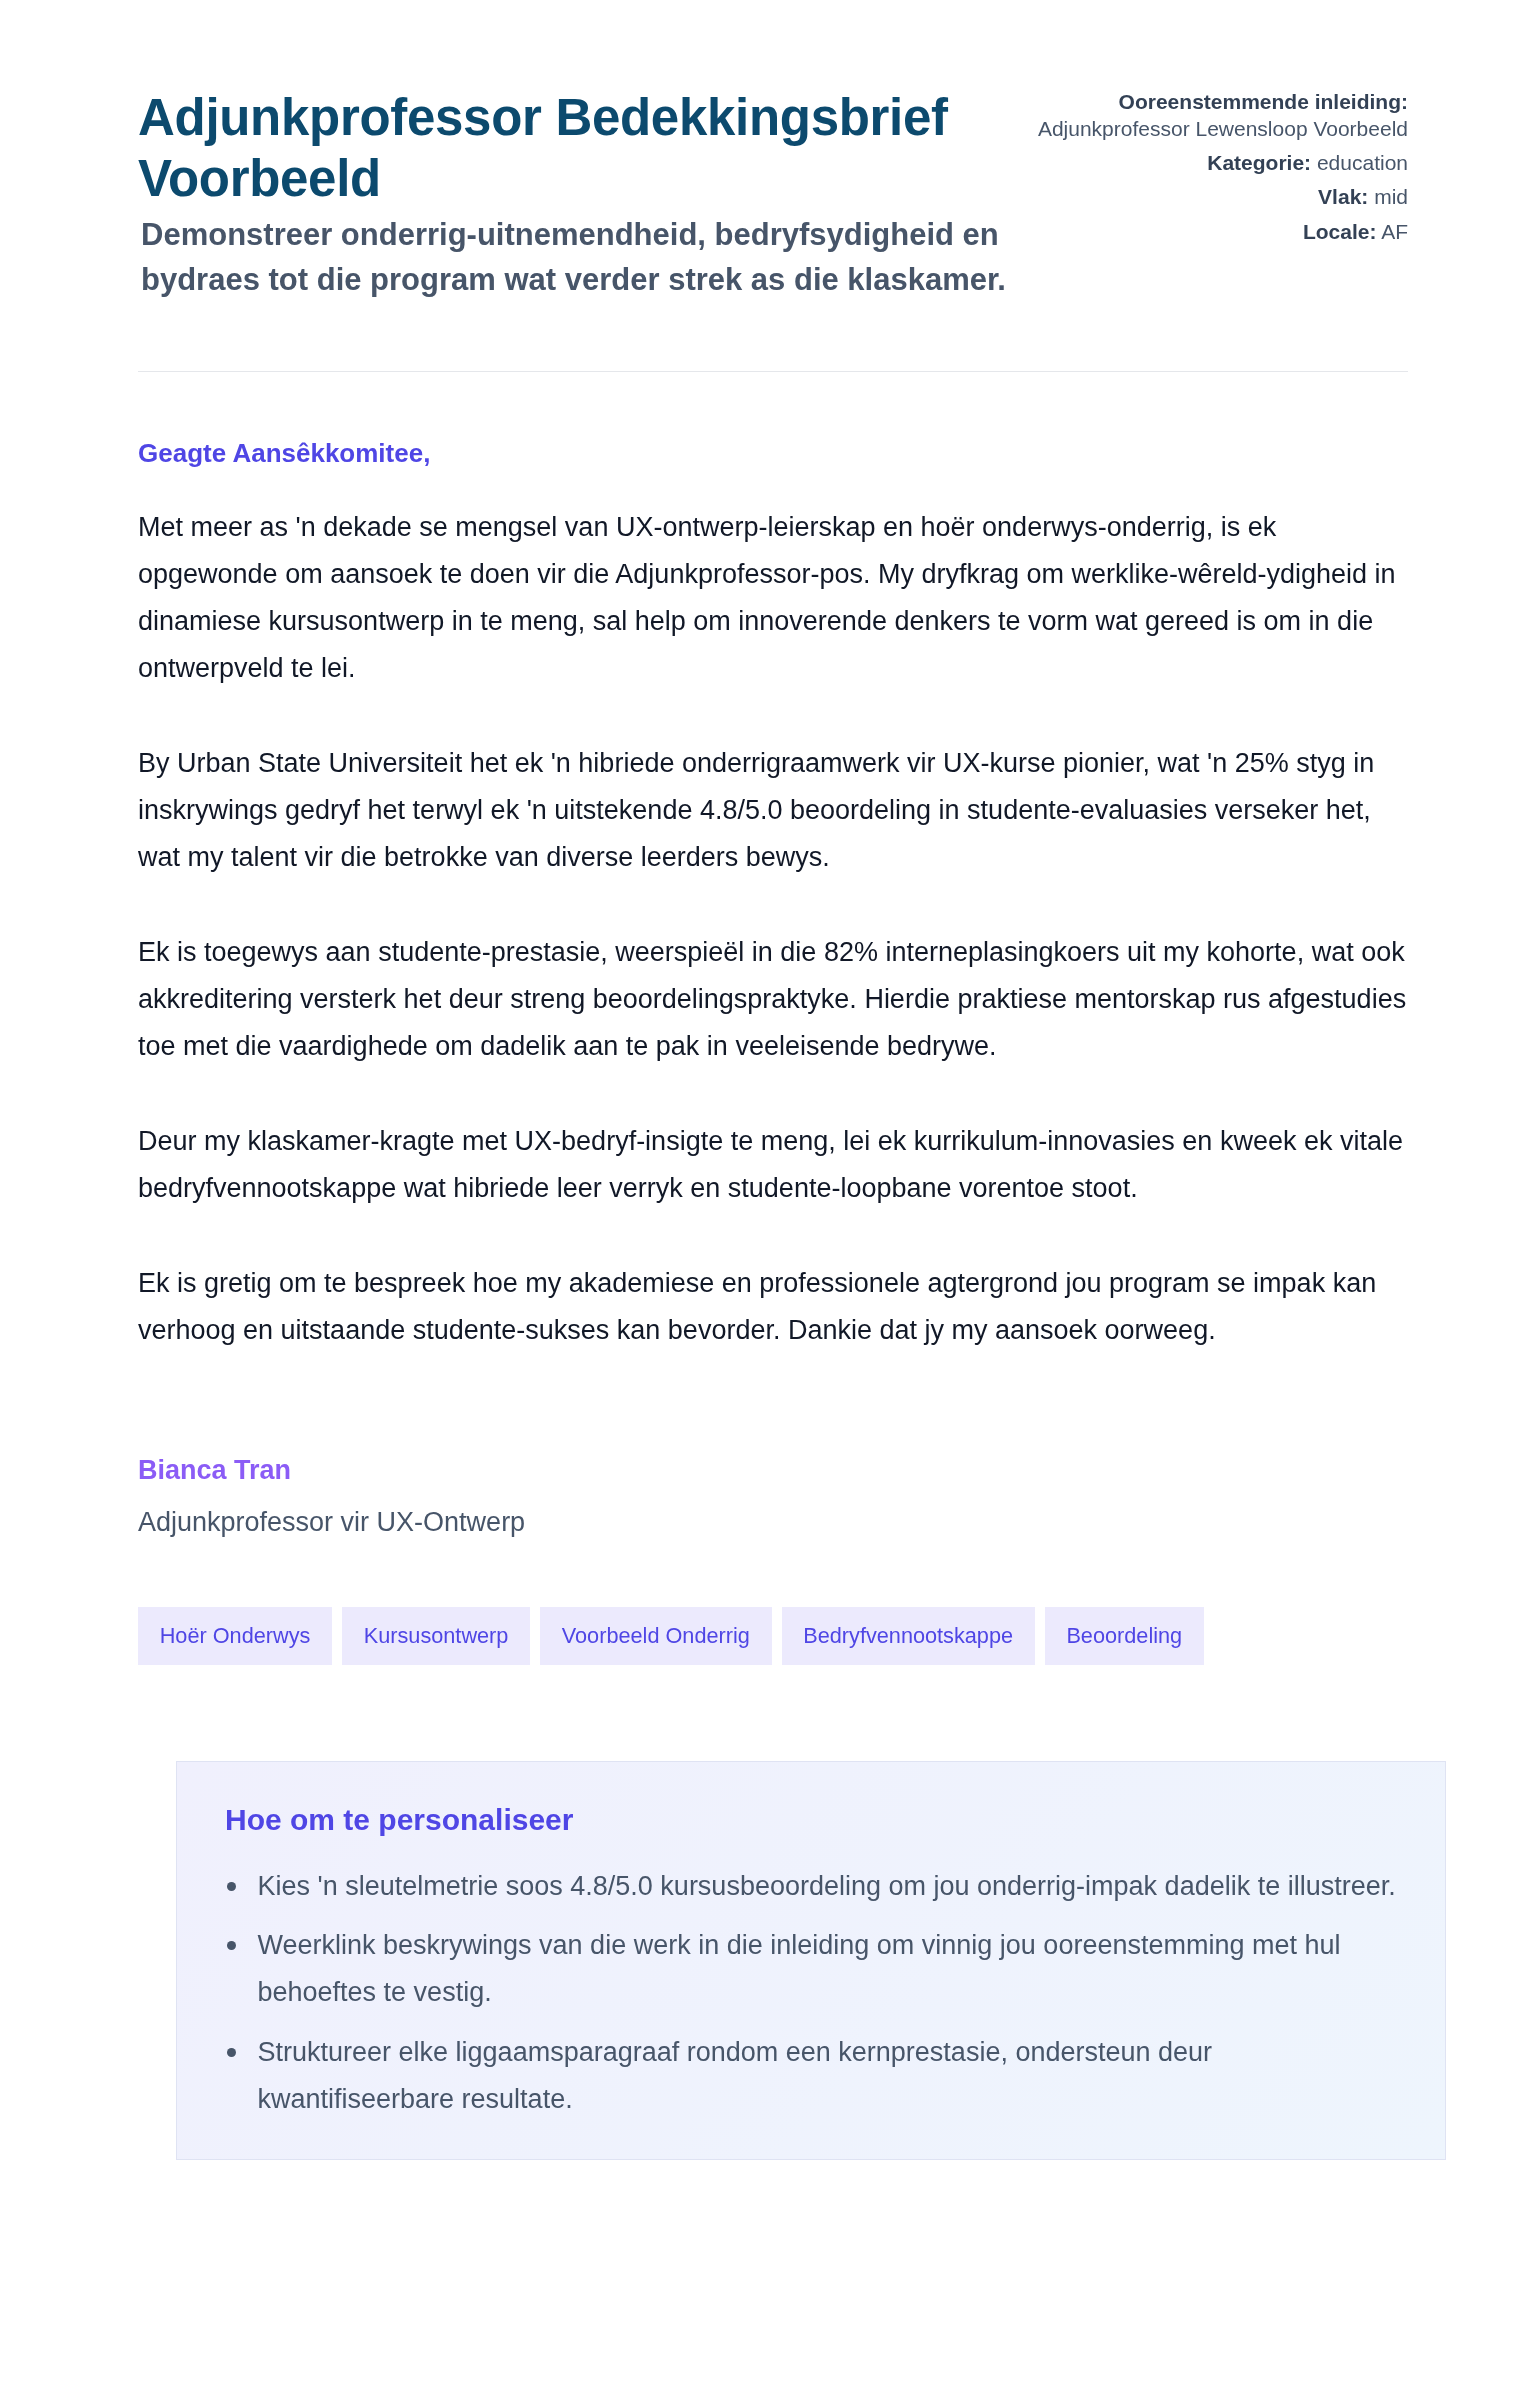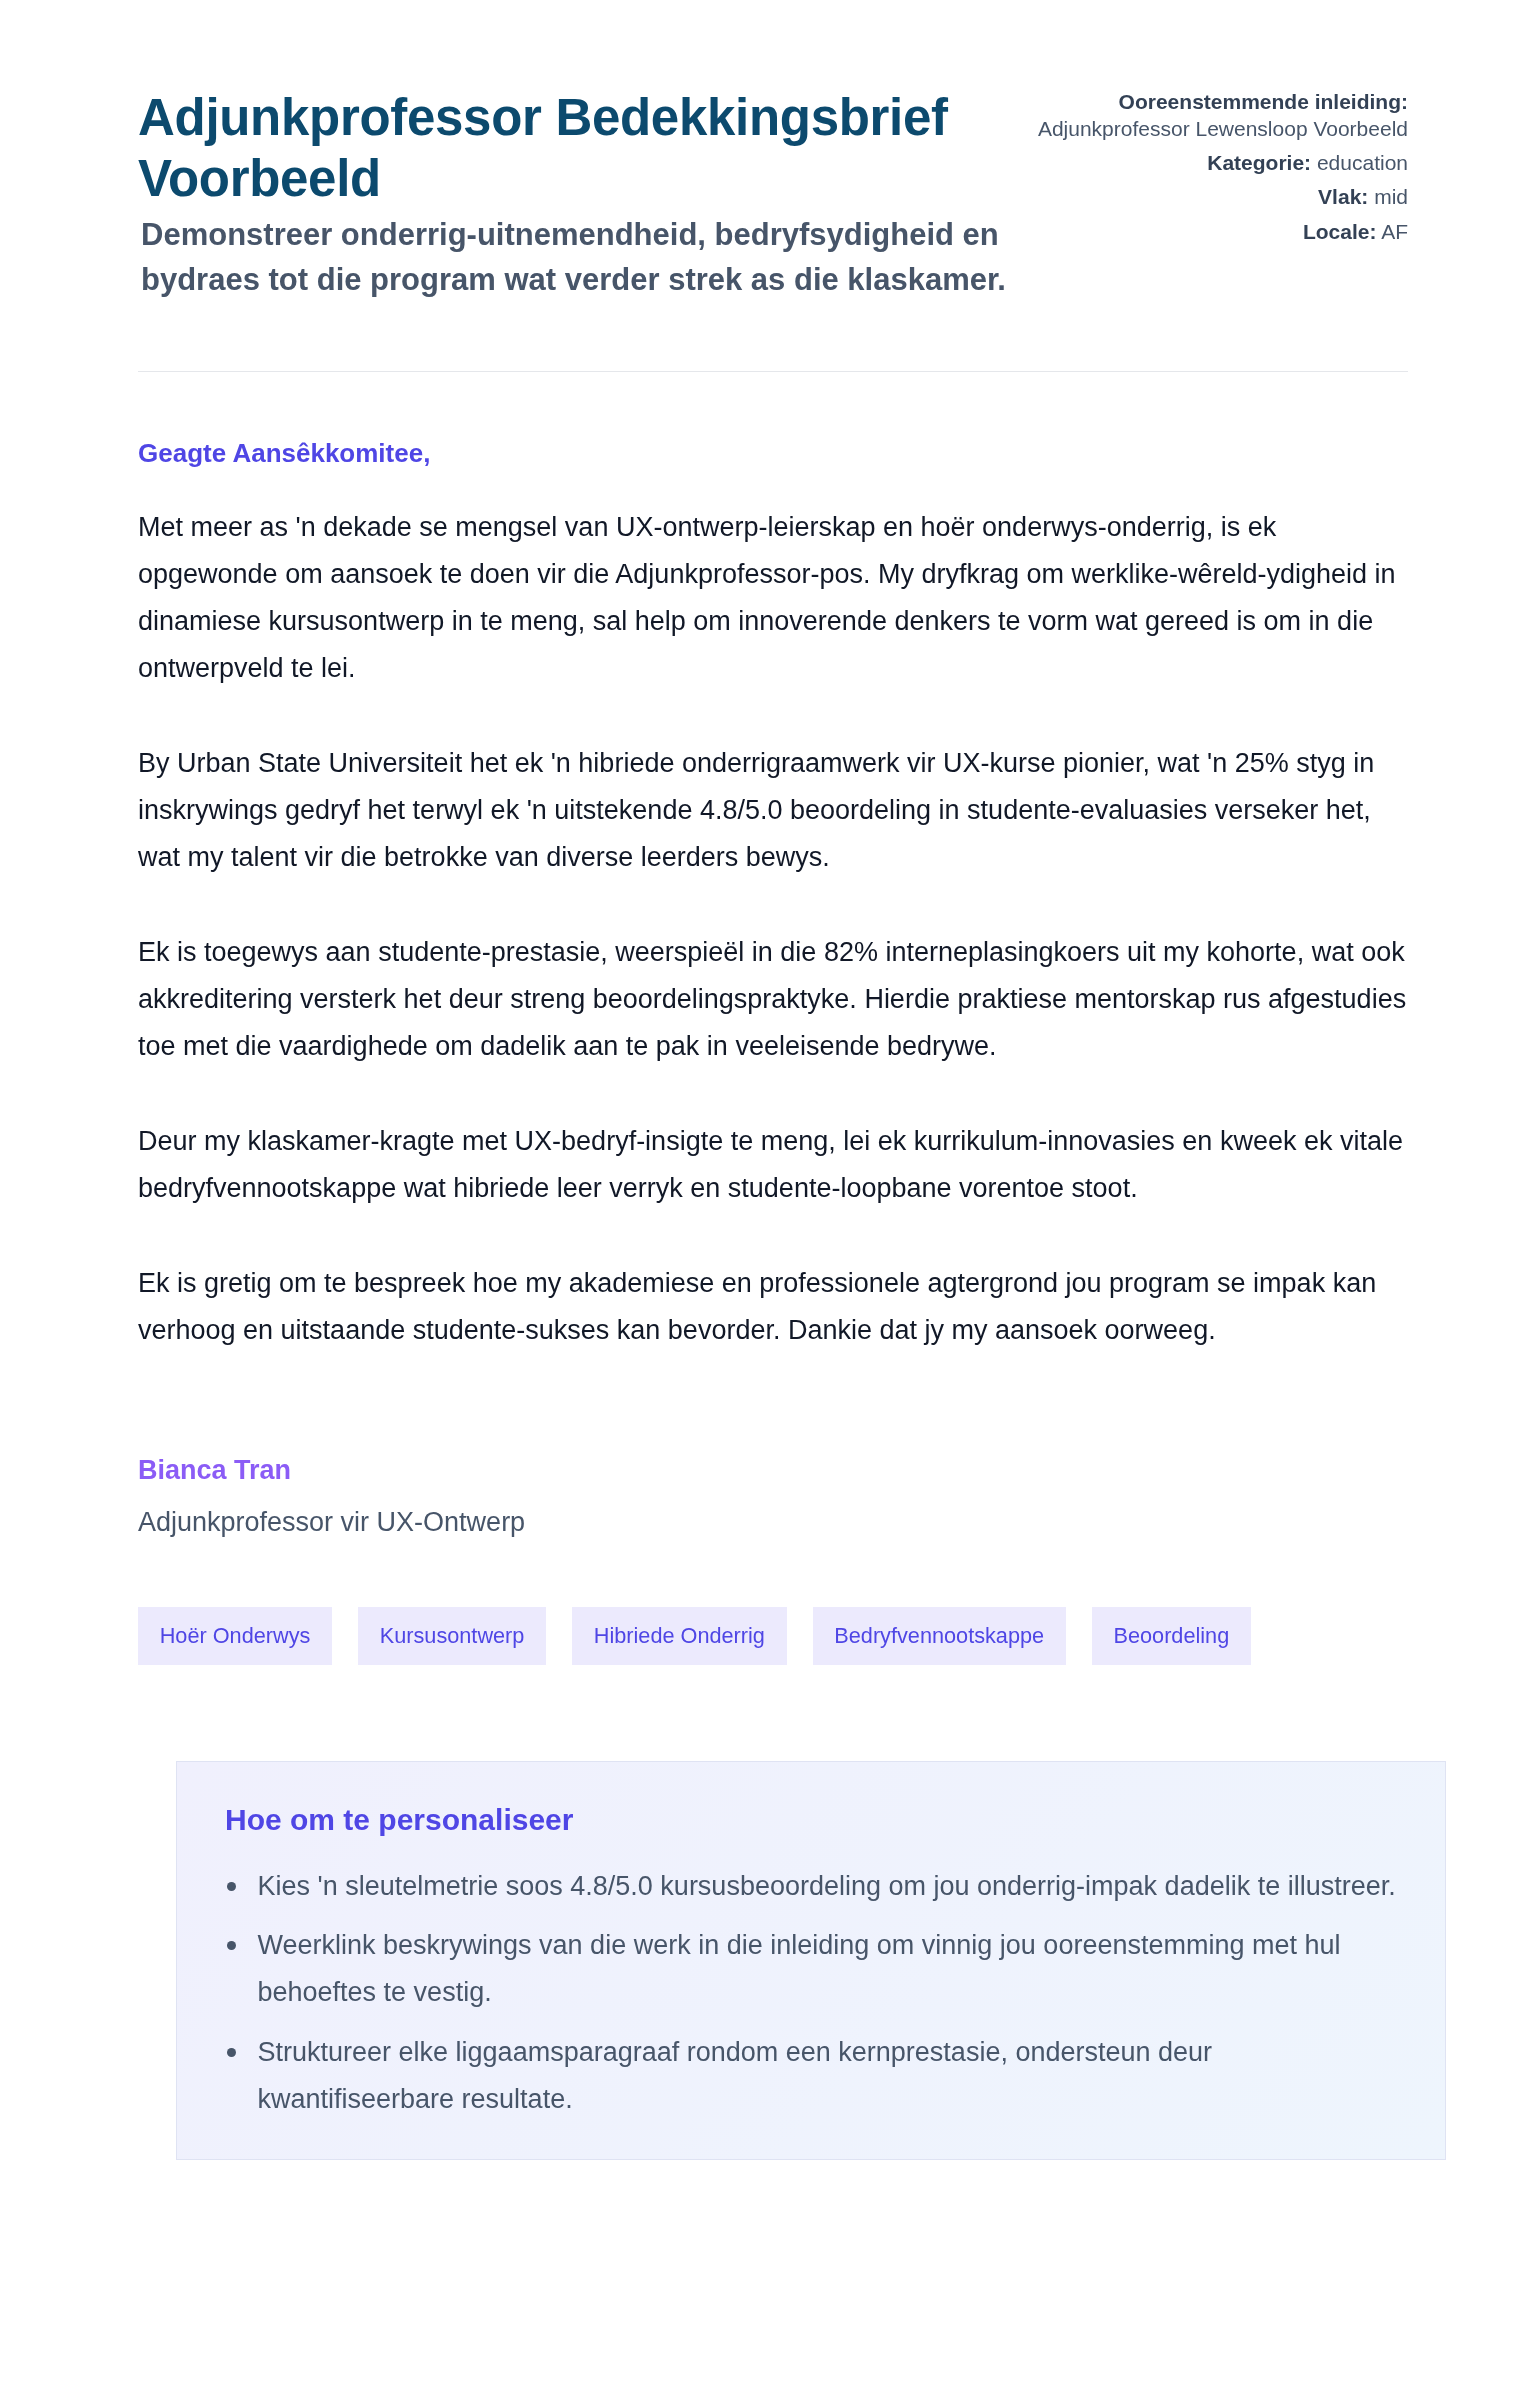--- a/index.html
+++ b/index.html
@@ -89,21 +89,21 @@
     .sig-title {
       margin-top: 16.3px;
       font-size: 27px;
       line-height: 36px;
       color: #475569;
     }
 
     .tags {
       margin-top: 67px;
       display: flex;
-      gap: 26px;
+      gap: 10px;
     }
     .tag {
       background: #eceafd;
       color: #4f46e5;
       font-size: 21.7px;
       line-height: 27px;
       padding: 15.4px 21.7px;
       font-weight: 500;
     }
 
@@ -185,21 +185,21 @@
 
     <div class="signature">
       <div class="sig-name">Bianca Tran</div>
       <div class="sig-title">Adjunkprofessor vir UX-Ontwerp</div>
     </div>
   </section>
 
   <div class="tags">
     <span class="tag">Hoër Onderwys</span>
     <span class="tag">Kursusontwerp</span>
-    <span class="tag">Hibriede Onderrig</span>
+    <span class="tag">Voorbeeld Onderrig</span>
     <span class="tag">Bedryfvennootskappe</span>
     <span class="tag">Beoordeling</span>
   </div>
 
   <aside class="tips">
     <h3 class="tips-title">Hoe om te personaliseer</h3>
     <ul class="tips-list">
       <li class="tips-item">
         <span class="bullet"></span>
         <span>Kies 'n sleutelmetrie soos 4.8/5.0 kursusbeoordeling om jou onderrig-impak dadelik te illustreer.</span>

